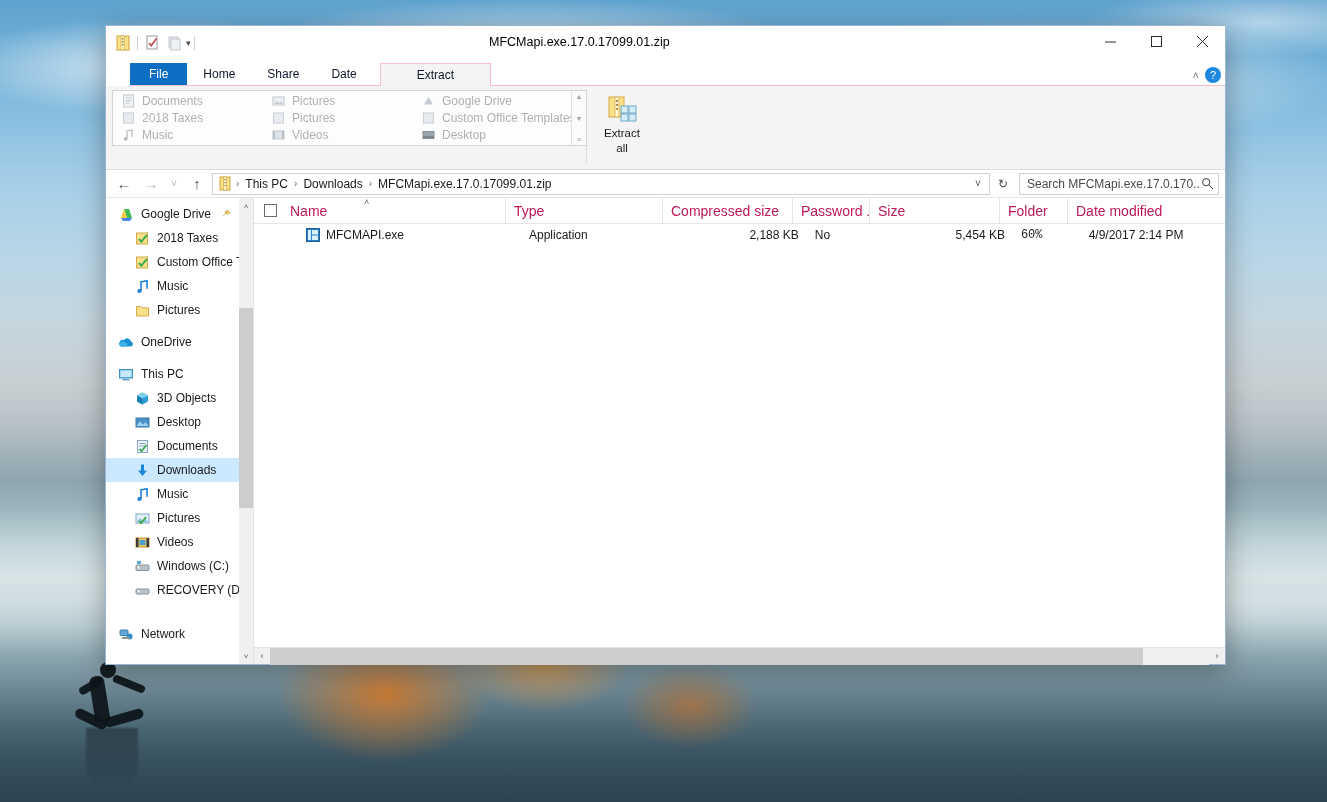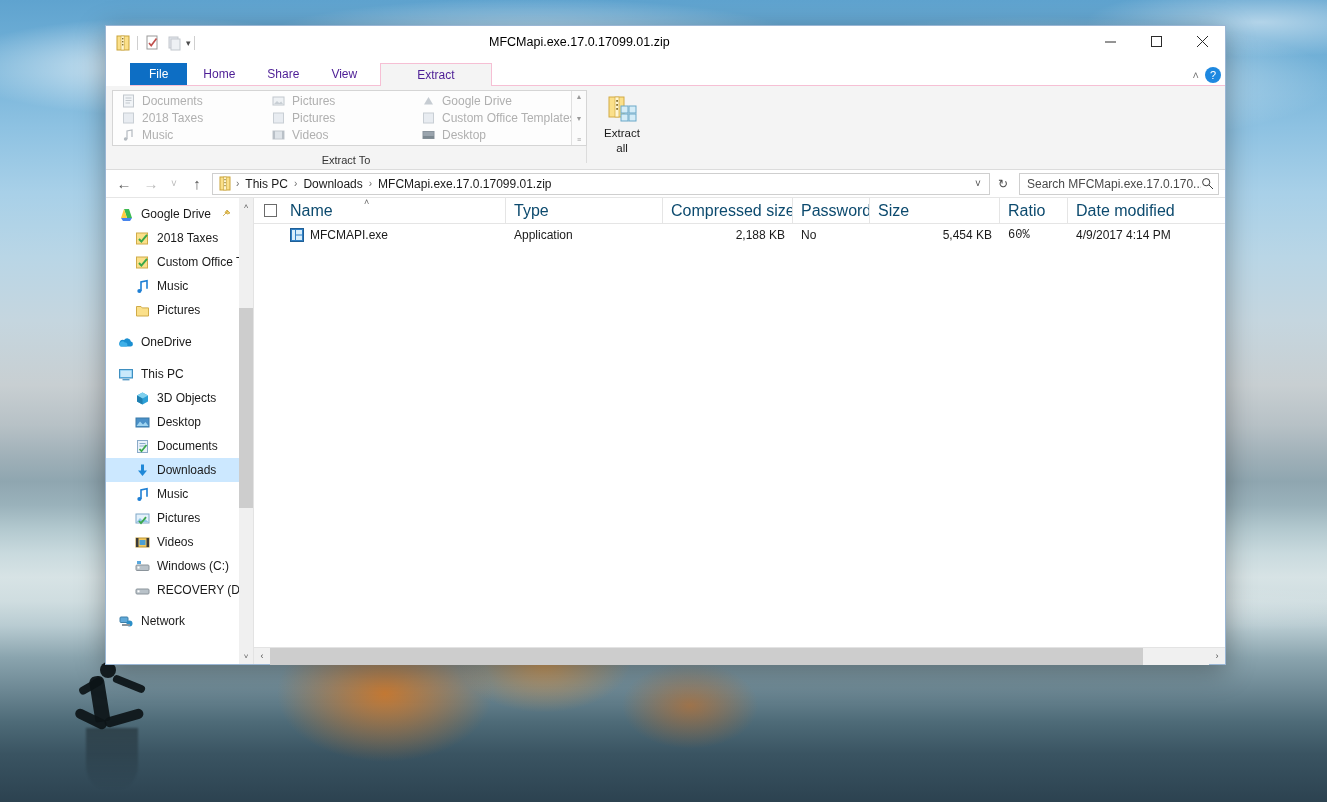--- a/index.html
+++ b/index.html
@@ -92,21 +92,21 @@
   .wc { width:46px; height:30px; display:flex; align-items:center; justify-content:center;
         color:#2b2b2b; }
 
   
   .tabstrip {
     height:23px; display:flex; align-items:stretch; position:relative; flex:none;
     border-bottom:1px solid #f6bfd4; background:#fff;margin-left:24px;
   }
   .tab {
     display:flex; align-items:center; justify-content:center;
-    padding:0 15px; font-size:12px; color:#4c1d95; cursor:default;
+    padding:0 15px; font-size:12px; color:#0f172a; cursor:default;
     border-left:1px solid transparent; border-right:1px solid transparent;
   }
   .tab.file { background:#0d6ec4; color:#fff; padding:0 18px; }
   .tab.active {
     background:#f4f4f4; border-left:1px solid #f6bfd4; border-right:1px solid #f6bfd4;
     border-top:1px solid #f6bfd4; margin-bottom:-1px; padding:0 36px;
   }
   .tab.ctxspacer { width:7px; padding:0; }
   .tabstrip .right-cluster {
     position:absolute; right:4px; top:0; height:23px; display:flex; align-items:center; gap:6px;
@@ -206,30 +206,30 @@
   .nav-scroll .thumb { position:absolute; left:0; width:14px; top:110px; height:200px; background:#cdcdcd; }
 
   
   .filepane { flex:1; display:flex; flex-direction:column; background:#fff; min-width:0;
     border-left:1px solid #e3e3e3; }
   .headerrow {
     height:26px; display:flex; align-items:center; flex:none;
     border-bottom:1px solid #e5e5e5; position:relative; background:#fff;
   }
   .hcell {
-    height:26px; display:flex; align-items:center; font-size:16px; color:#0c4a6e;
+    height:26px; display:flex; align-items:center; font-size:14px; color:#be185d;
     border-right:1px solid #e5e5e5; padding-left:8px; white-space:nowrap; overflow:hidden;
   }
   .hcell.check { width:28px; padding-left:10px; border-right:0; }
   .chk { width:13px; height:13px; border:1px solid #6b6b6b; background:#fff; }
   .sortmark {
     position:absolute; top:0px; height:8px; font-size:9px; color:#6b6b6b;
     display:flex; align-items:center; justify-content:center;
   }
-  .rows { flex:1; overflow:hidden; }
+  .rows { flex:1; overflow:hidden;padding-left:16px; }
   .row { height:22px; display:flex; align-items:center; font-size:12px; color:#1a1a1a; }
   .cell { height:22px; display:flex; align-items:center; padding-left:8px;
           white-space:nowrap; overflow:hidden; }
   .cell.num { justify-content:flex-end; padding-right:8px; }
   .cell.name { gap:6px; padding-left:36px; }
 
   
   .hscroll {
     height:17px; background:#f0f0f0; display:flex; align-items:center; flex:none;
     border-top:1px solid #e3e3e3;
@@ -313,21 +313,21 @@
               <line x1="11" y1="0" x2="0" y2="11" stroke="currentColor"></line>
             </svg>
         </div>
       </div>
     </div>
 
     <div class="tabstrip">
       <div class="tab file">File</div>
       <div class="tab">Home</div>
       <div class="tab">Share</div>
-      <div class="tab">View</div>
+      <div class="tab">Date</div>
       <div class="tab ctxspacer"></div>
       <div class="tab active">Extract</div>
       <div class="right-cluster">
         <div class="chev-up">˄</div>
         <div class="help-btn">?</div>
       </div>
     </div>
 
     <div class="ribbon">
       <div class="group" style="width:480px;">
@@ -423,21 +423,20 @@
               </div>
             </div>
 
             <div class="gal-scroll">
               <div>▲</div>
               <div>▼</div>
               <div>≡</div>
             </div>
           </div>
         </div>
-        <div class="group-label" style="width:480px;">Extract To</div>
       </div>
 
       <div class="group-sep"></div>
 
       <div class="group">
         <div class="group-body" style="padding-top:4px;">
           <div class="bigbtn">
             <span>
               <svg width="30" height="28" viewBox="0 0 30 28">
                 <rect x="2" y="1" width="15" height="20" fill="#fbe08a" stroke="#d2aa44"></rect>
@@ -668,21 +667,21 @@
           <div class="navitem indent1">
             <span class="ico">
               <svg width="15" height="15" viewBox="0 0 15 15">
                   <rect x="1" y="6" width="13" height="5" rx="1" fill="#b9c2c9" stroke="#8b949b"></rect>
                   <rect x="2.5" y="7.3" width="2" height="2" fill="#fff"></rect>
                 </svg>
             </span>
             <span>RECOVERY (D:)</span>
           </div>
 
-          <div class="navitem indent0" style="margin-top:7px;">
+          <div class="navitem indent0" style="margin-top:20px;">
             <span class="ico">
               <svg width="16" height="15" viewBox="0 0 16 15">
                   <rect x="2" y="3" width="8" height="5.5" rx="1" fill="#5fa8d8" stroke="#3e7fa8"></rect>
                   <circle cx="11.5" cy="9.5" r="3" fill="#2c8fc8"></circle>
                   <rect x="4" y="10" width="8" height="2" fill="#8a949c"></rect>
                 </svg>
             </span>
             <span>Network</span>
           </div>
         </div>
@@ -700,21 +699,21 @@
           <div class="sortmark" style="left:110px;">˄</div>
 
           <div class="hcell check">
             <span class="chk"></span>
           </div>
           <div class="hcell" style="width:224px;">Name</div>
           <div class="hcell" style="width:157px;">Type</div>
           <div class="hcell" style="width:130px;text-align:right;">Compressed size</div>
           <div class="hcell" style="width:77px;">Password ...</div>
           <div class="hcell" style="width:130px;">Size</div>
-          <div class="hcell" style="width:68px;">Ratio</div>
+          <div class="hcell" style="width:68px;">Folder</div>
           <div class="hcell" style="width:145px; border-right:0;">Date modified</div>
         </div>
 
         <div class="rows">
           <div class="row">
             <div class="cell name" style="width:252px;">
               <span>
                 <svg width="14" height="14" viewBox="0 0 14 14">
                   <rect x="0.5" y="0.5" width="13" height="13" fill="#2f7fc4" stroke="#1f5f96"></rect>
                   <rect x="2" y="2" width="3" height="10" fill="#d8eefb"></rect>
@@ -722,21 +721,21 @@
                   <rect x="6" y="7.5" width="6" height="4.5" fill="#d8eefb"></rect>
                 </svg>
               </span>
               <span>MFCMAPI.exe</span>
             </div>
             <div class="cell" style="width:157px;">Application</div>
             <div class="cell num" style="width:130px;">2,188 KB</div>
             <div class="cell" style="width:77px;">No</div>
             <div class="cell num" style="width:130px;">5,454 KB</div>
             <div class="cell" style="width:68px;font-family:Liberation Mono, monospace;">60%</div>
-            <div class="cell" style="width:145px;">4/9/2017 4:14 PM</div>
+            <div class="cell" style="width:145px;">4/9/2017 2:14 PM</div>
           </div>
         </div>
 
         <div class="hscroll">
           <div class="arrow">‹</div>
           <div class="track">
             <div class="thumb"></div>
           </div>
           <div class="arrow">›</div>
         </div>

